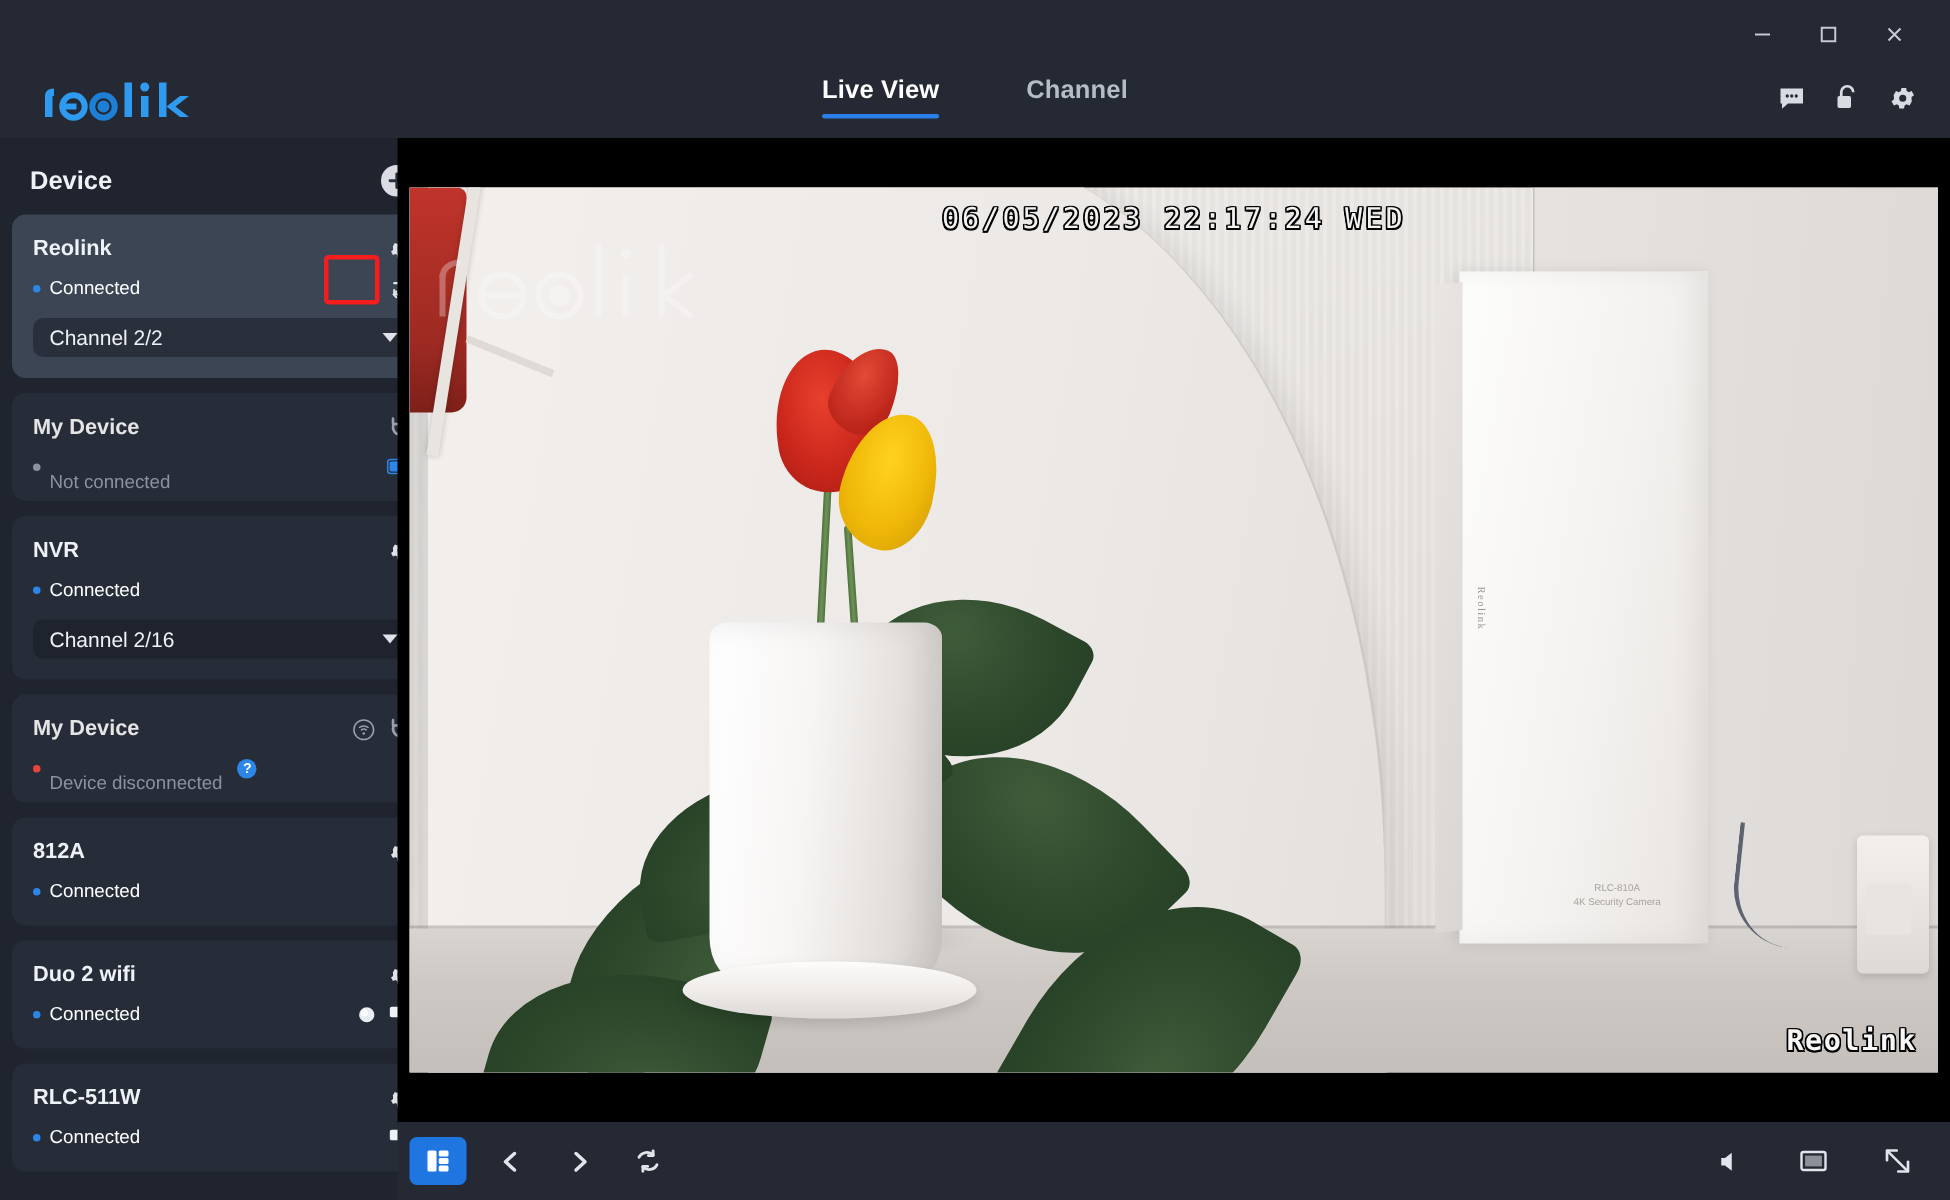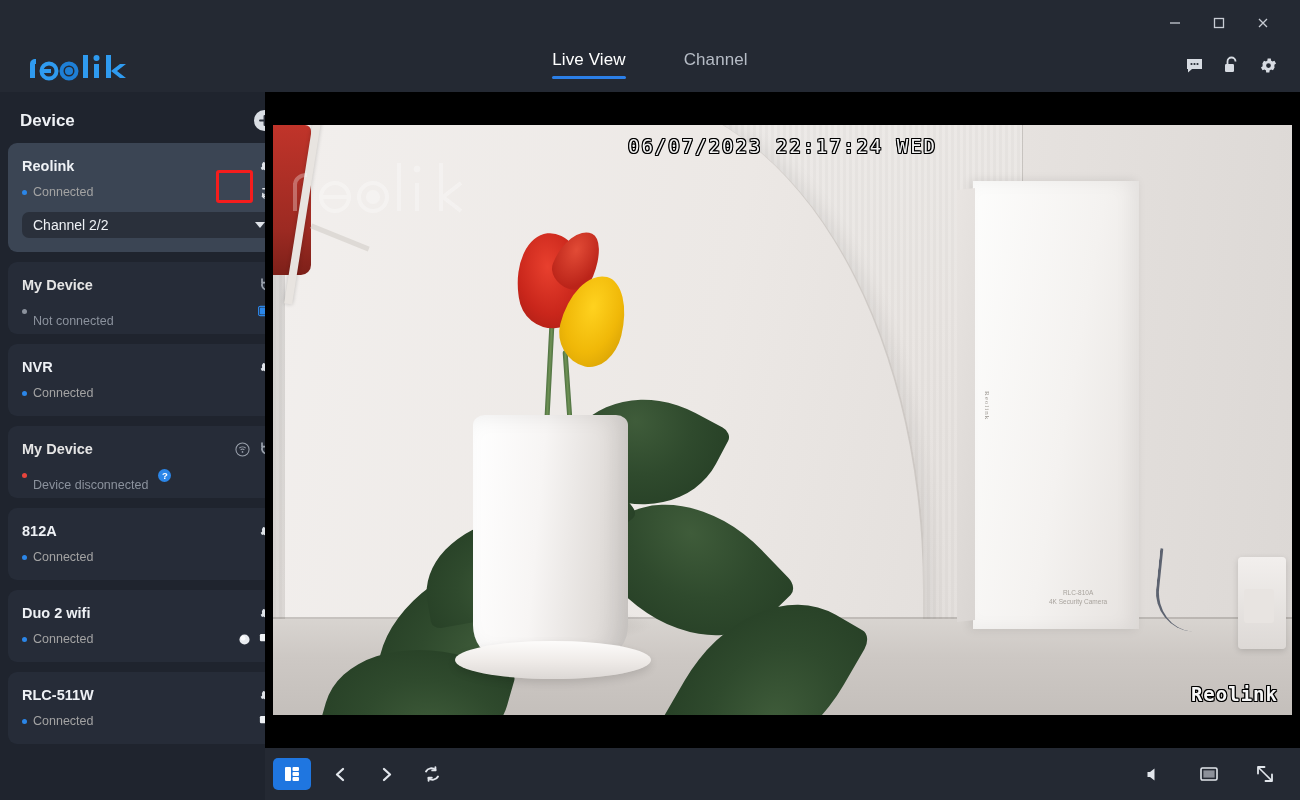--- a/index.html
+++ b/index.html
@@ -21,21 +21,21 @@
     display: flex; align-items: center; gap: 14px;
   }
   .win-btn {
     width: 30px; height: 26px; display: flex; align-items: center; justify-content: center;
     color: #c8ccd4; cursor: pointer;
   }
   .win-btn svg { display: block; }
 
   .tabs {
     position: absolute; top: 50px; left: 0; width: 1300px;
-    display: flex; justify-content: center; gap: 58px;
+    display: flex; justify-content: center; gap: 58px; font-weight: bold;
   }
   .tab {
     position: relative; font-size: 17px; color: #b6bcc6;
     padding-bottom: 9px; cursor: pointer; letter-spacing: .1px;
   }
   .tab.active { color: #ffffff; }
   .tab.active::after {
     content: ""; position: absolute; left: 0; right: 0; bottom: 0;
     height: 3px; background: #2b7fe8; border-radius: 2px;
   }
@@ -87,21 +87,21 @@
 
   .status-row {
     display: flex; align-items: center; justify-content: space-between;
     margin-top: 9px; height: 18px;
   }
   .status { display: flex; align-items: center; gap: 6px; font-size: 12.5px; }
   .dot { width: 5px; height: 5px; border-radius: 50%; }
   .dot.on { background: #2b86e8; }
   .dot.off { background: #8b929d; }
   .dot.err { background: #e8443c; }
-  .status-text { color: #a3a3a3; }
+  .status-text { color: #ffffff; }
   .status-text.muted { color: #8b929d; margin-top: 20px; }
   .help-badge {
     width: 13px; height: 13px; border-radius: 50%;
     background: #2b86e8; color: #fff; font-size: 9.5px; font-weight: bold;
     display: flex; align-items: center; justify-content: center;
     margin-left: 4px; cursor: pointer;
   }
   .lower-icons { display: flex; align-items: center; gap: 7px; }
 
   .channel-select {
@@ -447,20 +447,24 @@
                 </svg>
             </div>
           </div>
         </div>
         <div class="status-row">
           <div class="status">
             <div class="dot on"></div>
             <span class="status-text">Connected</span>
           </div>
         </div>
+        <div class="channel-select">
+          <span>Channel 2/16</span>
+          <span class="caret"></span>
+        </div>
       </div>
 
       <div class="device-card">
         <div class="card-row1">
           <div class="dev-name muted">My Device</div>
           <div class="card-icons">
             <div class="card-icon dim">
               <svg width="15" height="15" viewBox="0 0 16 16">
                 <circle cx="8" cy="8" r="7" fill="none" stroke="currentColor" stroke-width="1.1"></circle>
                 <path d="M4.6 6.6a5 5 0 016.8 0" fill="none" stroke="currentColor" stroke-width="1.1"></path>
@@ -623,21 +627,21 @@
             <path d="M110 4v48"></path>
             <path d="M128 24v28"></path>
             <path d="M152 4v48"></path>
             <path d="M154 38l18-14M154 38l18 14"></path>
           </g>
           <circle cx="84" cy="38" r="7" fill="#ffffff"></circle>
           <circle cx="128" cy="10" r="3.2" fill="#ffffff"></circle>
         </svg>
       </div>
 
-      <div class="osd-time">06/07/2023 22:17:24 WED</div>
+      <div class="osd-time">06/05/2023 22:17:24 WED</div>
       <div class="osd-brand">Reolink</div>
     </div>
   </div>
 
   <div class="bottombar">
     <div class="bb-left">
       <div class="bb-btn primary">
         <svg width="18" height="18" viewBox="0 0 18 18">
           <rect x="2" y="2" width="6" height="14" rx="1" fill="#fff"></rect>
           <rect x="9.5" y="2" width="6.5" height="4" rx="1" fill="#fff"></rect>

